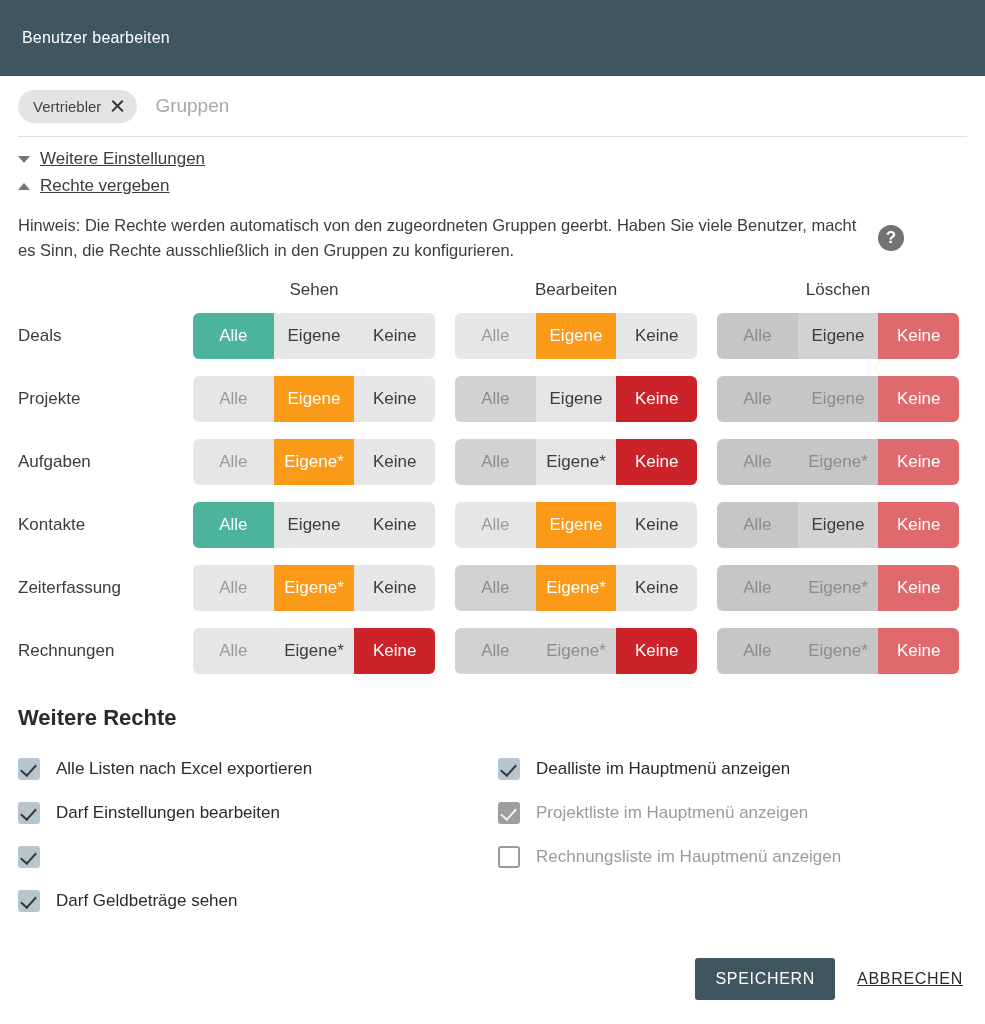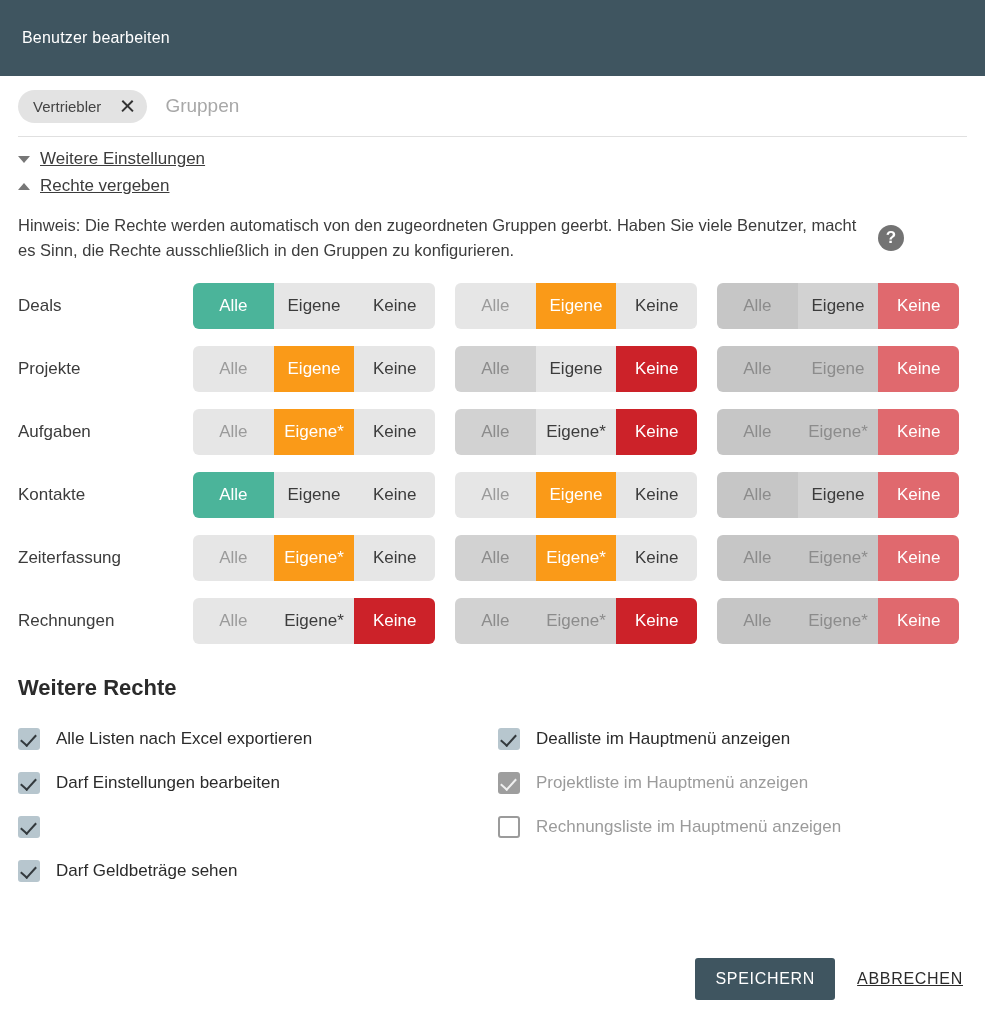--- a/index.html
+++ b/index.html
@@ -29,21 +29,21 @@
   
   .chiprow {
     height: 60px;
     display: flex;
     align-items: center;
     padding: 0 18px;
   }
   .chip {
     display: inline-flex;
     align-items: center;
-    gap: 19px;
+    gap: 9px;
     background: #e3e3e3;
     border-radius: 18px;
     height: 33px;
     padding: 0 12px 0 15px;
     font-size: 15px;
     color: #444;
     cursor: pointer;
   }
   .chip-x {
     position: relative;
@@ -277,20 +277,28 @@
     <span class="disc-label">Rechte vergeben</span>
   </div>
 </div>
 
 <div class="hintrow">
   <div class="hint">Hinweis: Die Rechte werden automatisch von den zugeordneten Gruppen geerbt. Haben Sie viele Benutzer, macht es Sinn, die Rechte ausschließlich in den Gruppen zu konfigurieren.</div>
   <div class="help-icon">?</div>
 </div>
 
 <div class="matrix">
+  <div class="matrix-head">
+    <div class="rowlabel"></div>
+    <div class="colhead">Sehen</div>
+    <div class="colgap"></div>
+    <div class="colhead">Bearbeiten</div>
+    <div class="colgap"></div>
+    <div class="colhead">Löschen</div>
+  </div>
   <div id="matrix-body">
       <div class="matrix-row">
         <div class="rowlabel">Deals</div>
         <div class="seg">
           <div class="seg-btn s-green">Alle</div>
           <div class="seg-btn s-idle">Eigene</div>
           <div class="seg-btn s-idle">Keine</div>
         </div>
         <div class="colgap"></div>
         <div class="seg">

